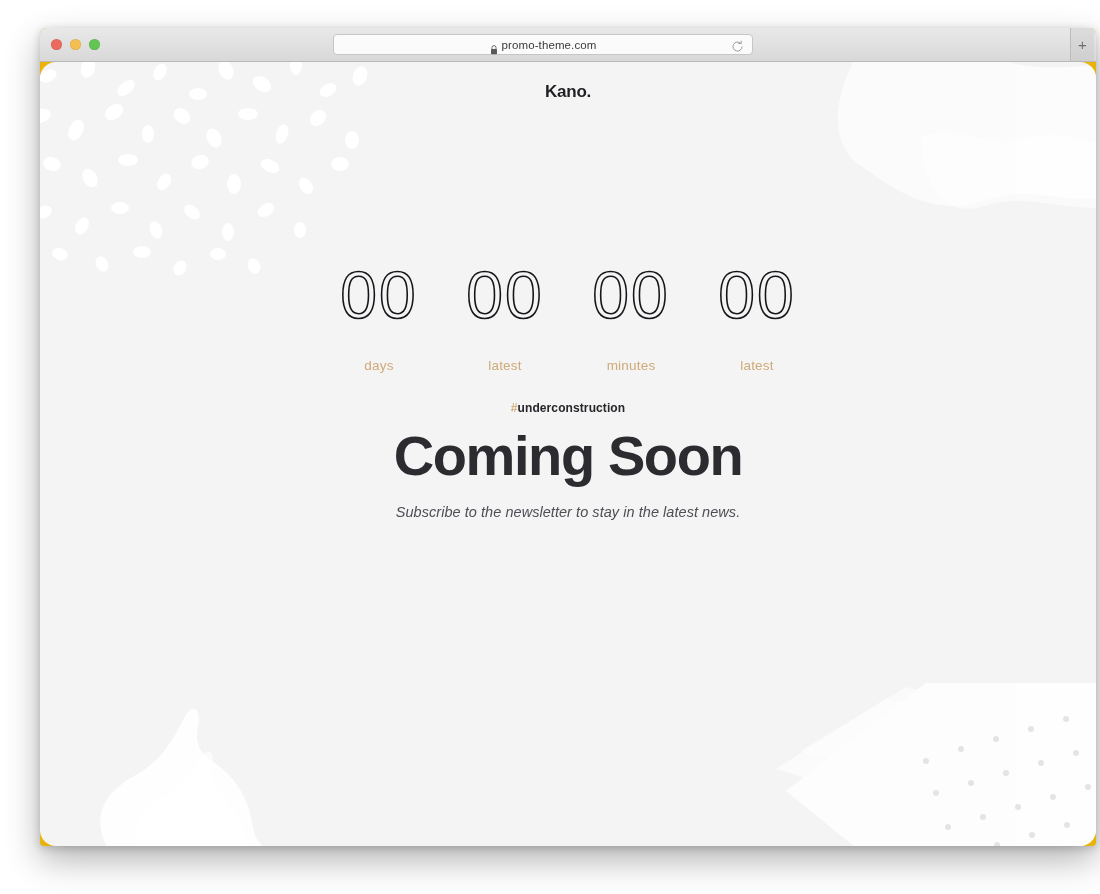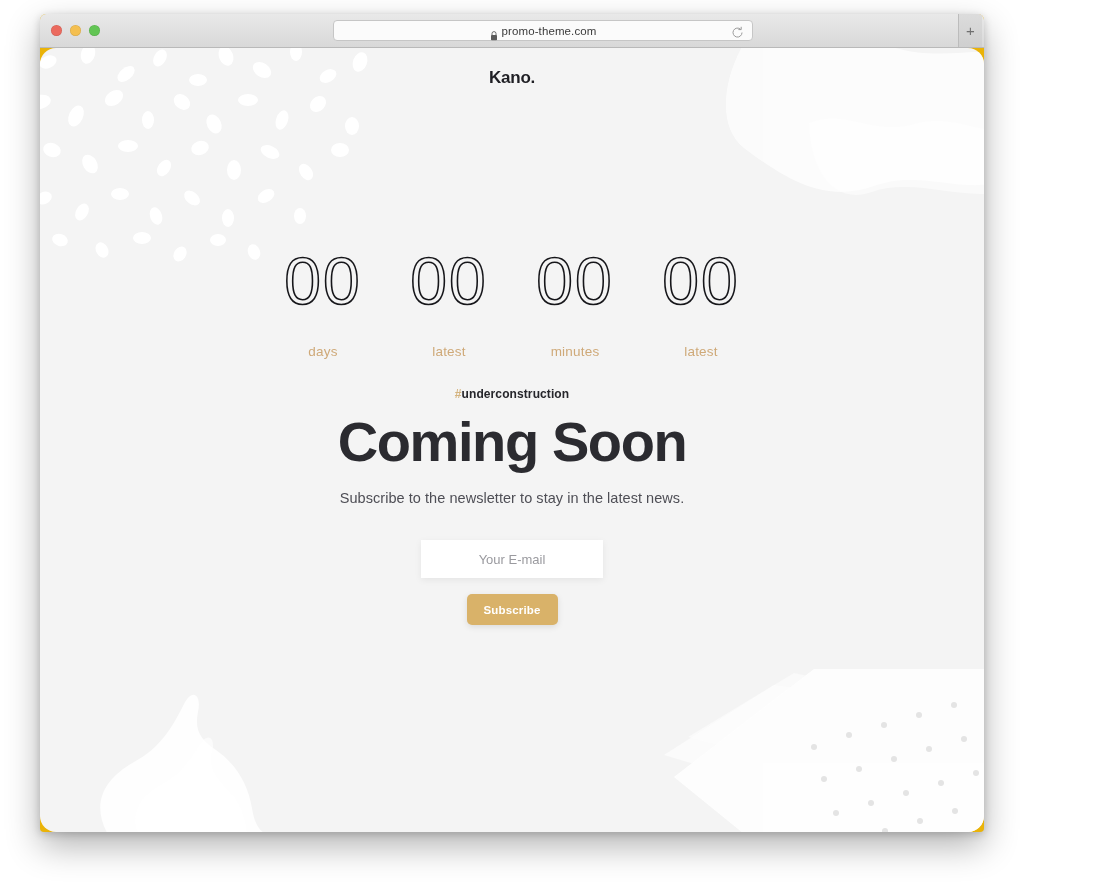--- a/index.html
+++ b/index.html
@@ -9,22 +9,22 @@
     height: 894px;
     background: #ffffff;
     font-family: "Liberation Sans", sans-serif;
     overflow: hidden;
   }
 
   
   #browser-window {
     position: absolute;
     left: 40px;
-    top: 14px;
-    width: 944px;
+    top: 28px;
+    width: 1056px;
     height: 818px;
     border-radius: 6px 6px 4px 4px;
     box-shadow: 0 14px 34px rgba(0,0,0,0.30), 0 2px 8px rgba(0,0,0,0.18);
     overflow: hidden;
     background: #eab308;
   }
 
   
   #titlebar {
     position: relative;
@@ -194,20 +194,21 @@
     letter-spacing: -1.4px;
     line-height: 1.12;
   }
 
   
   #subtitle {
     margin-top: 16px;
     font-size: 14.5px;
     color: #4e4e55;
     letter-spacing: .05px;
+    font-style: italic;
   }
 
   
   #subscribe-form {
     margin-top: 34px;
     display: flex;
     flex-direction: column;
     align-items: center;
   }
   #email-input {
@@ -394,20 +395,16 @@
           <div class="countdown-label">latest</div>
         </div>
       </div>
 
       <div id="hashtag"><span id="hashtag-symbol">#</span><span>underconstruction</span></div>
 
       <h1 id="heading">Coming Soon</h1>
 
       <p id="subtitle">Subscribe to the newsletter to stay in the latest news.</p>
 
-      <div id="subscribe-form">
-        <input id="email-input" type="text" placeholder="Your E-mail" style="">
-        <button id="subscribe-button">Subscribe</button>
-      </div>
 
     </div>
   </div>
 </div>
 
 </body></html>

